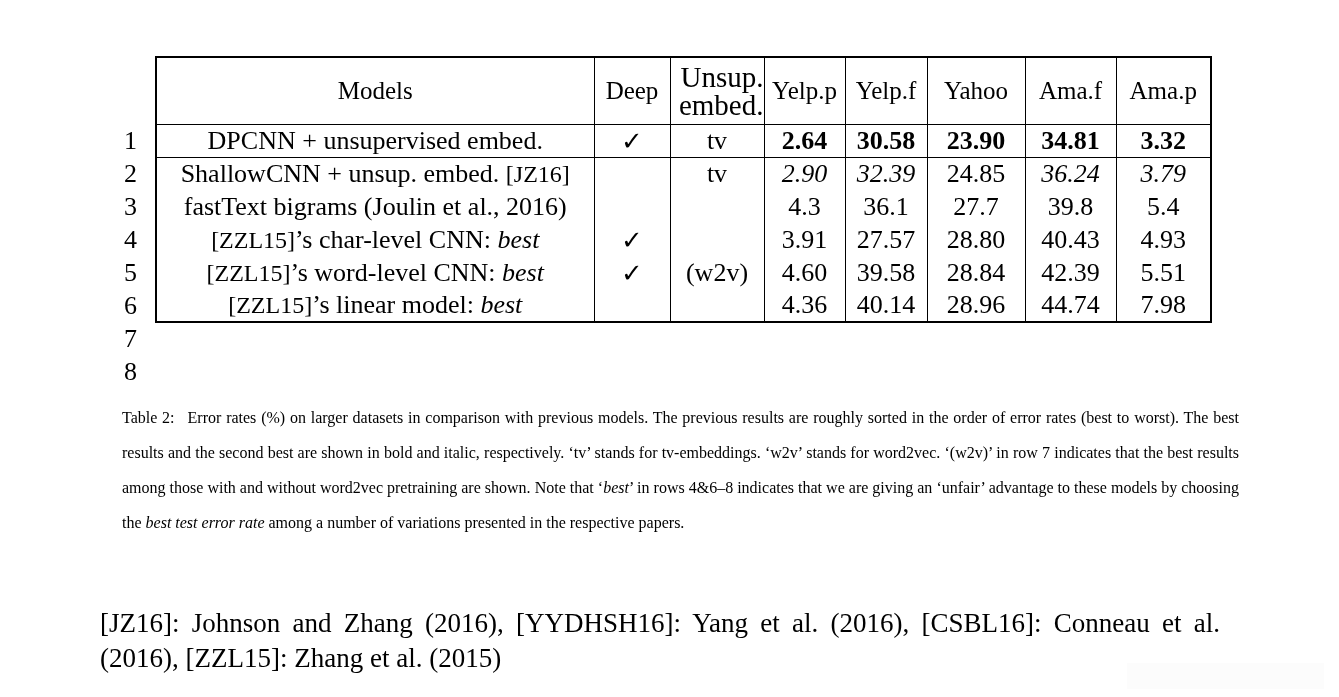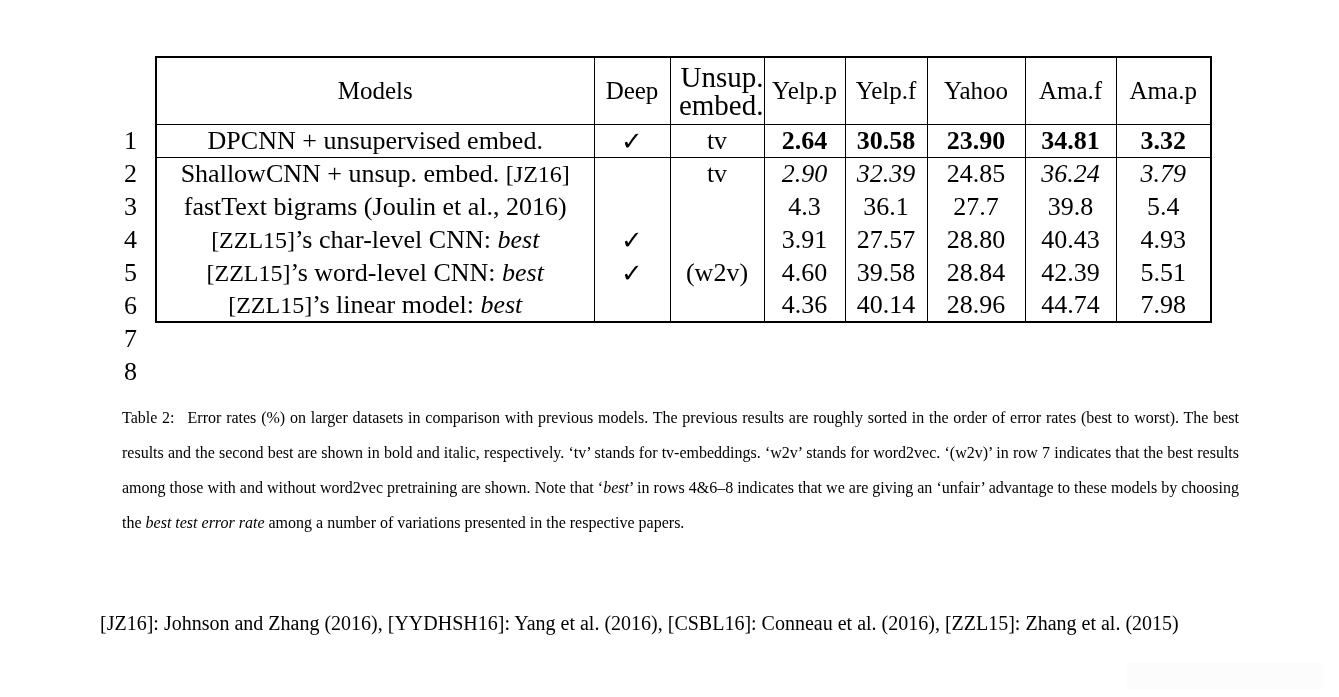--- a/index.html
+++ b/index.html
@@ -76,21 +76,21 @@
     text-align: justify;
     margin-left: 22px;
   }
 
   
   .references {
     position: absolute;
     left: 100px;
     top: 606px;
     width: 1120px;
-    font-size: 20px;
+    font-size: 27px;
     line-height: 35px;
     text-align: justify;
   }
 
   
   .artifact {
     position: absolute;
     left: 1127px;
     top: 663px;
     width: 197px;

